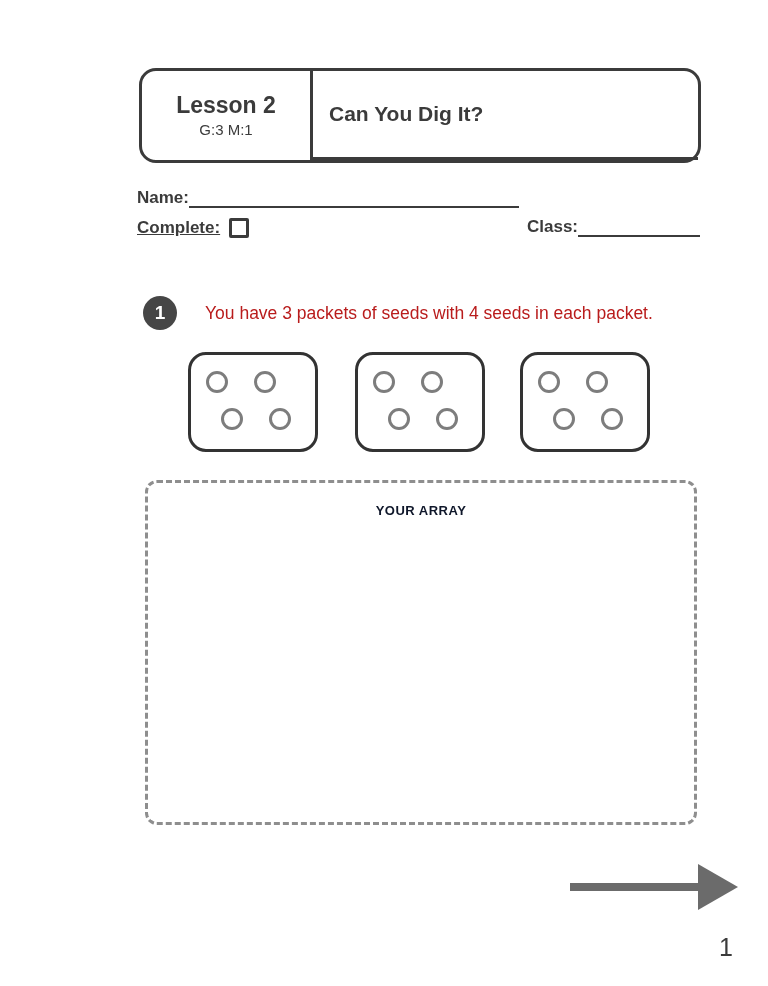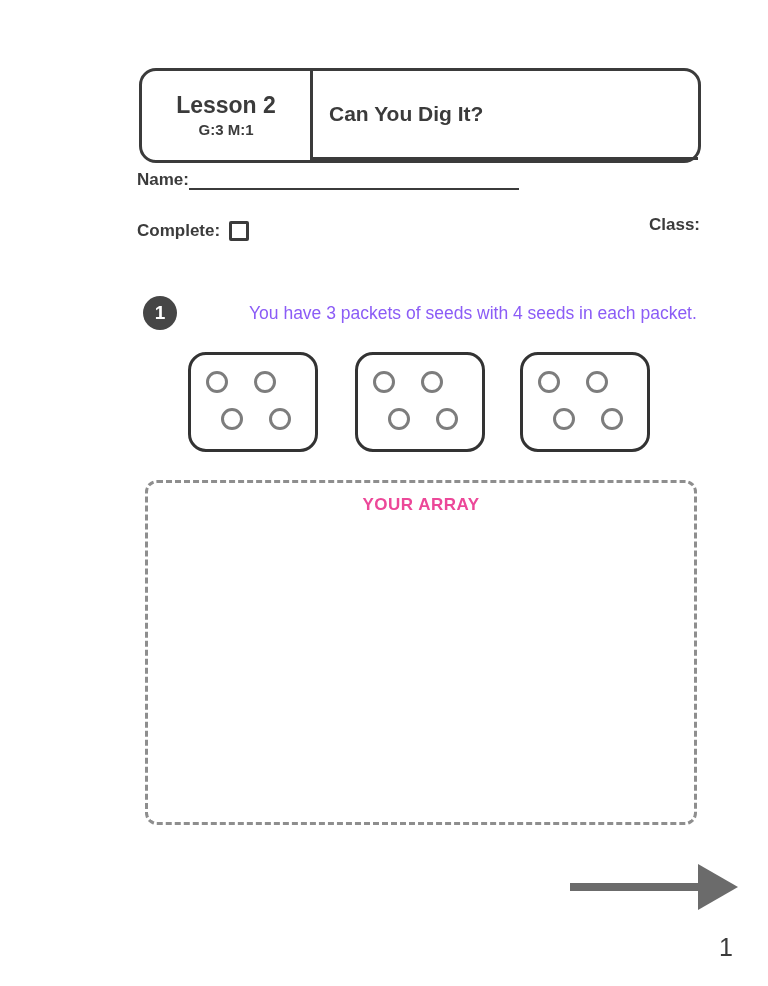--- a/index.html
+++ b/index.html
@@ -27,40 +27,40 @@
   }
   .header-left {
     width: 171px;
     border-right: 3px solid #3b3b3b;
     display: flex;
     flex-direction: column;
     align-items: center;
     justify-content: center;
   }
   .lesson-title { font-size: 23px; font-weight: 700; line-height: 1.05; }
-  .lesson-gm { font-size: 15px; font-weight: 700; margin-top: 3px; }
+  .lesson-gm { font-size: 15px; font-weight: 400; margin-top: 3px; }
   .header-right { flex: 1; display: flex; flex-direction: column; border-radius: 10px; }
   .header-right-row {
     flex: 1;
     display: flex;
     align-items: center;
     padding-left: 16px;
     font-size: 21px;
     font-weight: 700;
   }
   .header-right-row.top { border-bottom: 3px solid #3b3b3b; }
 
   
   .field-group { position: absolute; display: flex; align-items: flex-end; height: 22px; }
   .field-label { font-size: 17px; font-weight: 700; white-space: nowrap; }
   .write-line { flex: 1; border-bottom: 2px solid #3b3b3b; height: 20px; }
-  .g-name  { left: 137px; top: 168px; width: 382px; }
+  .g-name  { left: 137px; top: 186px; width: 382px; }
   .g-date  { left: 530px; top: 186px; width: 170px; }
-  .g-complete { left: 137px; top: 215px; width: 140px; height: 26px; }
-  .g-class { left: 527px; top: 215px; width: 173px; flex-direction: column; }
+  .g-complete { left: 137px; top: 215px; width: 140px; align-items: center; height: 26px; text-decoration: underline; }
+  .g-class { left: 527px; top: 215px; width: 173px; }
   .checkbox {
     width: 20px; height: 20px;
     border: 3px solid #3b3b3b;
     border-radius: 2px;
     margin-left: 9px;
     background: #ffffff;
   }
 
   
   .q-badge {
@@ -74,23 +74,22 @@
     font-weight: 700;
     display: flex;
     align-items: center;
     justify-content: center;
   }
   .q-text {
     position: absolute;
     left: 205px; top: 303px;
     font-size: 17.5px;
     font-weight: 400;
-    color: #8b5cf6;
+    color: #b91c1c;
     white-space: nowrap;
-    margin-left: 44px;
   }
 
   
   .packet {
     position: absolute;
     top: 352px;
     width: 130px; height: 100px;
     border: 3px solid #333333;
     border-radius: 18px;
     background: #ffffff;
@@ -113,25 +112,25 @@
   
   .array-box {
     position: absolute;
     left: 145px; top: 480px;
     width: 552px; height: 345px;
     border: 3px dashed #8e8e8e;
     border-radius: 12px;
     text-align: center;
   }
   .array-label {
-    margin-top: 12px;
-    font-size: 17px;
+    margin-top: 20px;
+    font-size: 13px;
     font-weight: 700;
     letter-spacing: 0.5px;
-    color: #ec4899;
+    color: #0f172a;
   }
 
   
   .arrow-shaft {
     position: absolute;
     left: 570px; top: 883px;
     width: 130px; height: 8px;
     background: #6b6b6b;
   }
   .arrow-head {

